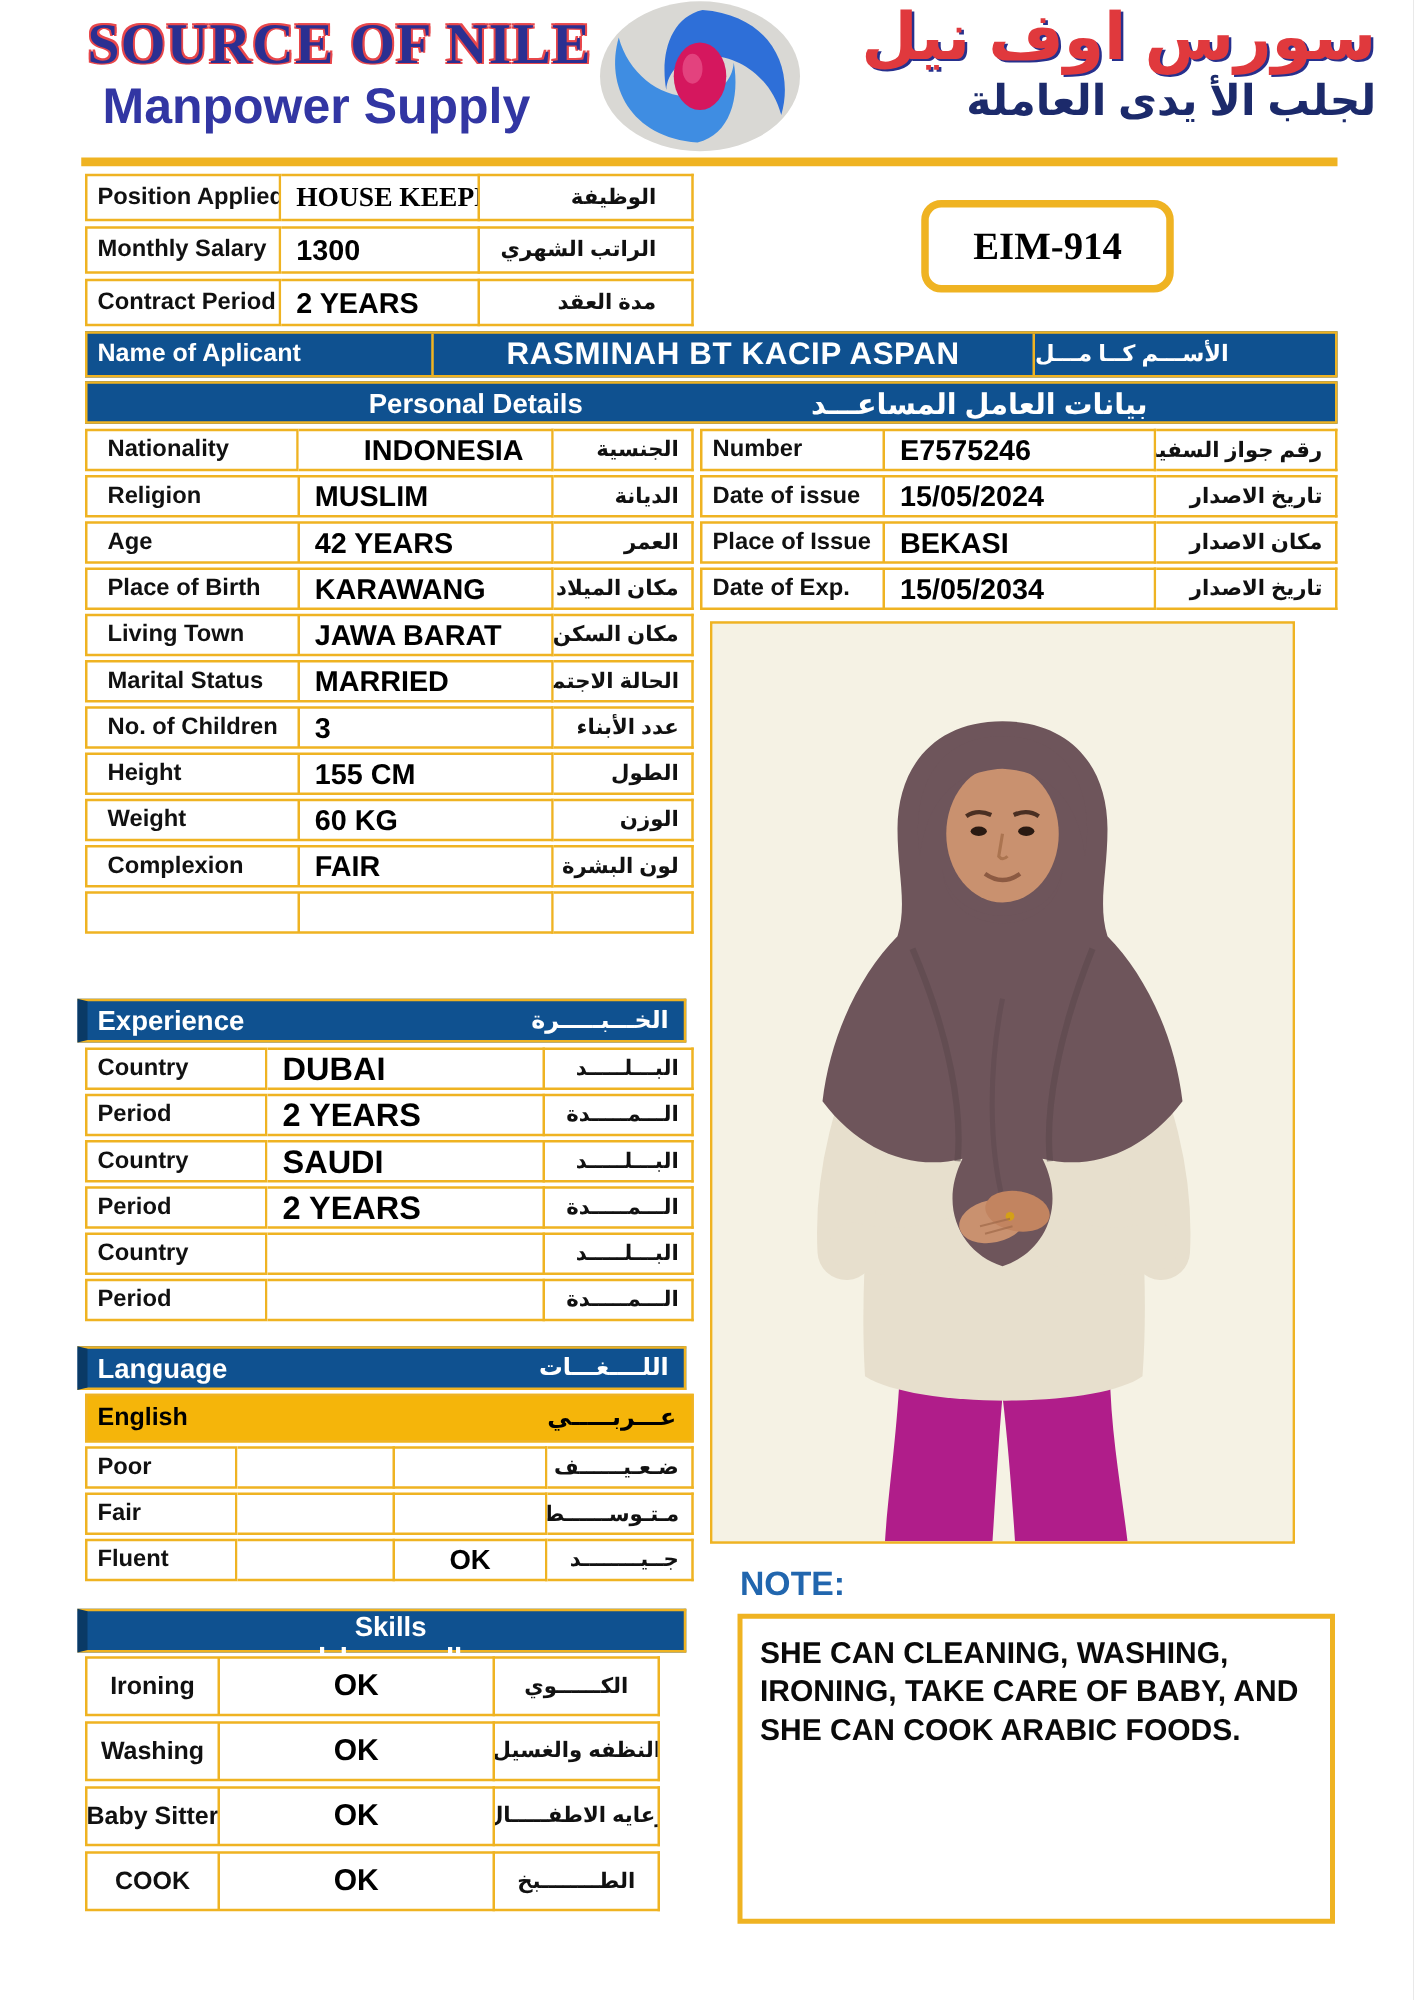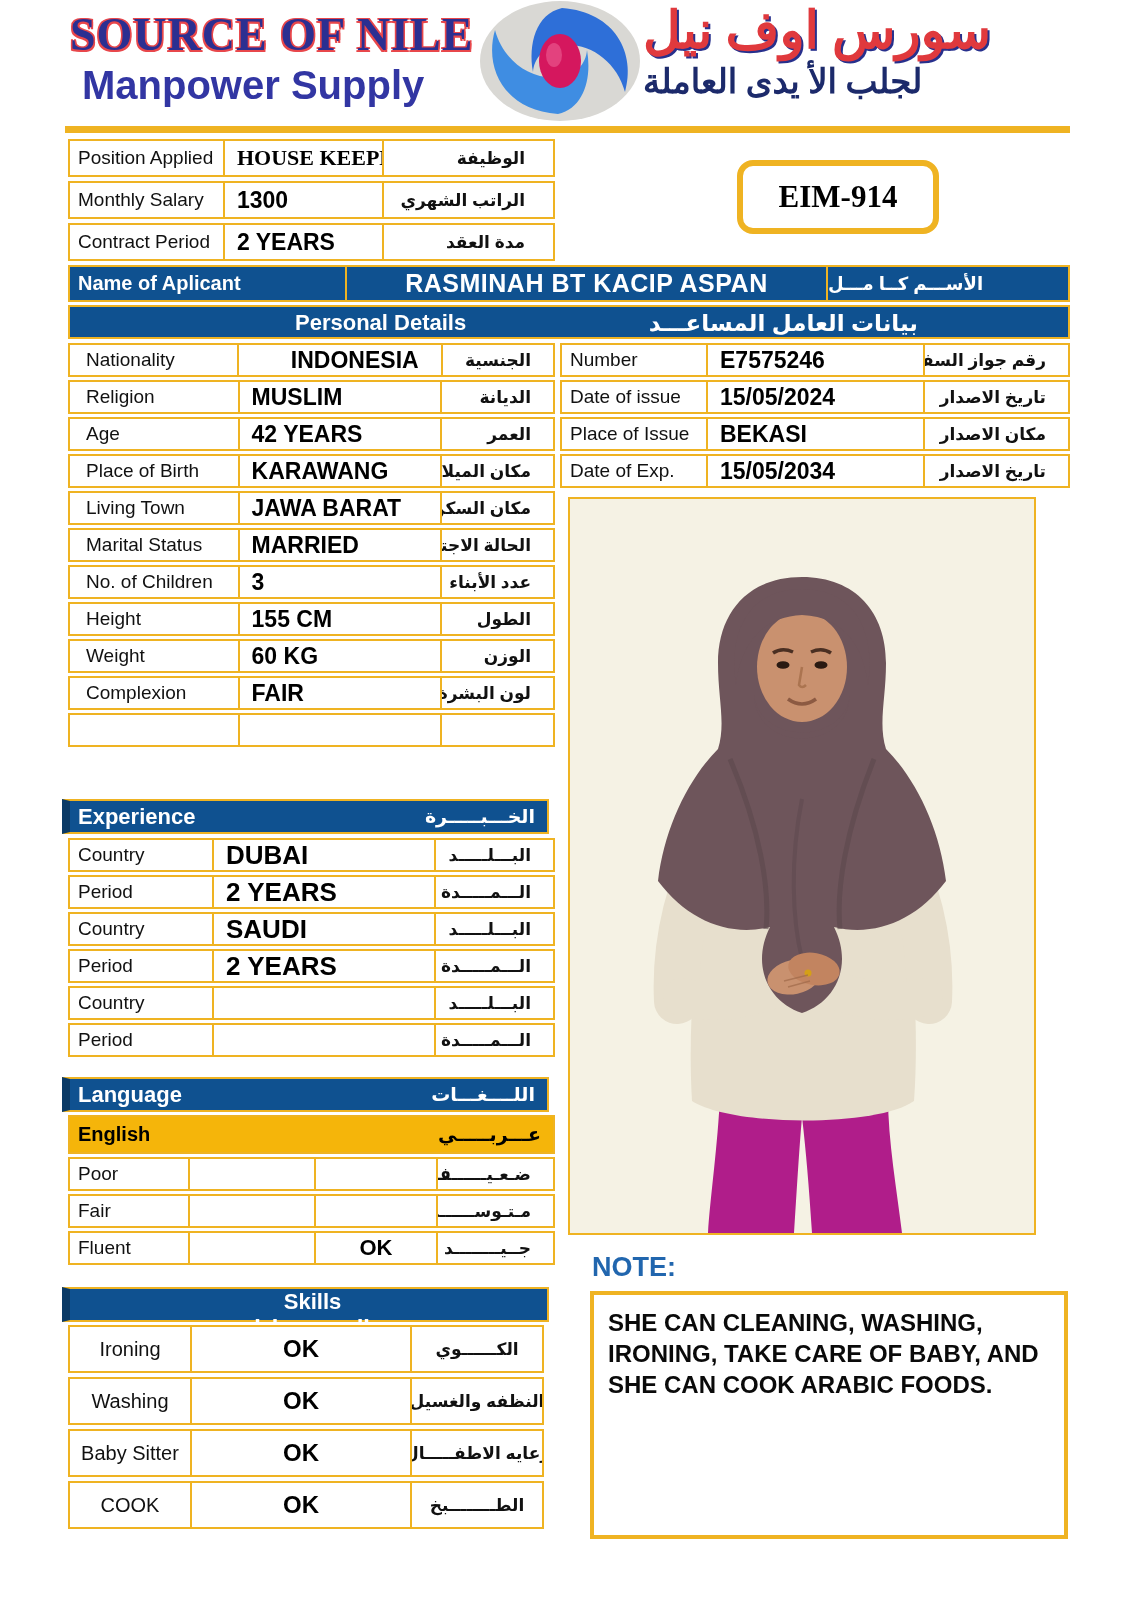--- a/index.html
+++ b/index.html
@@ -14,32 +14,32 @@
   *{box-sizing:border-box;margin:0;padding:0;}
   body{background:#888;font-family:"Liberation Sans","DejaVu Sans",sans-serif;}
   .page{position:relative;width:1131px;height:1600px;background:#ffffff;margin:0 auto;overflow:hidden;}
 
   
   .brand{position:absolute;left:70px;top:8px;width:410px;}
   .brand-title{font-family:"Liberation Serif","DejaVu Serif",serif;font-weight:900;font-size:46px;letter-spacing:1px;color:var(--brand-navy);
     text-shadow:1.5px 1.5px 0 #e8474b,-1.5px -1.5px 0 #e8474b,1.5px -1.5px 0 #e8474b,-1.5px 1.5px 0 #e8474b;}
   .brand-sub{font-size:40px;font-weight:bold;color:#3236a3;margin-top:2px;padding-left:12px;}
   .logo{position:absolute;left:478px;top:0px;width:164px;height:122px;}
-  .brand-ar{position:absolute;right:48px;top:2px;width:440px;text-align:left;direction:rtl;font-family:Liberation Serif, serif;}
+  .brand-ar{position:absolute;right:30px;top:2px;width:440px;text-align:right;direction:rtl;}
   .brand-ar-title{font-size:52px;font-weight:bold;color:var(--brand-red);text-shadow:2px 2px 0 #27308d;line-height:1.1;}
   .brand-ar-sub{font-size:34px;font-weight:bold;color:#1c2a6b;margin-top:2px;}
   .gold-rule{position:absolute;left:65px;top:126px;width:1005px;height:7px;background:var(--gold);}
 
   
   .row{display:flex;margin-bottom:3px;}
   .cell{border:2px solid var(--gold);background:#fff;display:flex;align-items:center;overflow:hidden;white-space:nowrap;}
   .cell + .cell{border-left:none;}
-  .lbl{font-weight:normal;font-size:19px;color:#111;padding-left:8px;text-align:center;}
+  .lbl{font-weight:bold;font-size:19px;color:#111;padding-left:8px;text-align:center;}
   .val{font-weight:bold;font-size:23px;color:#000;padding-left:12px;}
-  .ar{direction:rtl;font-size:17px;font-weight:bold;color:#111;justify-content:flex-start;padding-right:22px;}
+  .ar{direction:rtl;font-size:17px;font-weight:bold;color:#111;justify-content:flex-start;padding-right:10px;}
 
   
   .top-table{position:absolute;left:68px;top:139px;width:487px;}
   .top-table .row{height:38px;margin-bottom:4px;}
   .top-table .c1{width:163px;}
   .top-table .c2{width:165px;}
   .top-table .c3{width:177px;padding-right:28px;}
   .top-table .row:nth-of-type(1) .c2{font-family:"Liberation Serif","DejaVu Serif",serif;font-size:22px;}
 
   .eim-badge{position:absolute;left:737px;top:160px;width:202px;height:74px;border:6px solid var(--gold);border-radius:16px;
@@ -96,21 +96,21 @@
   .ltable .row{height:34px;}
   .ltable .c1{width:122px;}
   .ltable .c2{width:126px;}
   .ltable .c3{width:122px;justify-content:center;font-weight:bold;font-size:22px;padding-left:0;}
   .ltable .c4{width:117px;}
 
   
   .skills-hdr{top:1287px;flex-direction:column;}
   .stable{position:absolute;left:68px;top:1325px;width:487px;}
   .stable .row{height:48px;margin-bottom:4px;}
-  .stable .c1{width:124px;justify-content:center;padding-left:0;font-size:20px;}
+  .stable .c1{width:108px;justify-content:center;padding-left:0;font-size:20px;}
   .stable .c2{width:220px;justify-content:center;padding-left:0;font-size:24px;}
   .stable .c3{width:132px;justify-content:center;padding-right:0;}
 
   
   .note-label{position:absolute;left:592px;top:1252px;color:var(--note-blue);font-weight:bold;font-size:27px;}
   .note-box{position:absolute;left:590px;top:1291px;width:478px;height:248px;border:4px solid var(--gold);background:#fff;padding:12px 14px;}
   .note-text{font-weight:bold;font-size:24px;color:#0a0a0a;line-height:1.3;}
 </style>
 </head>
 <body>

